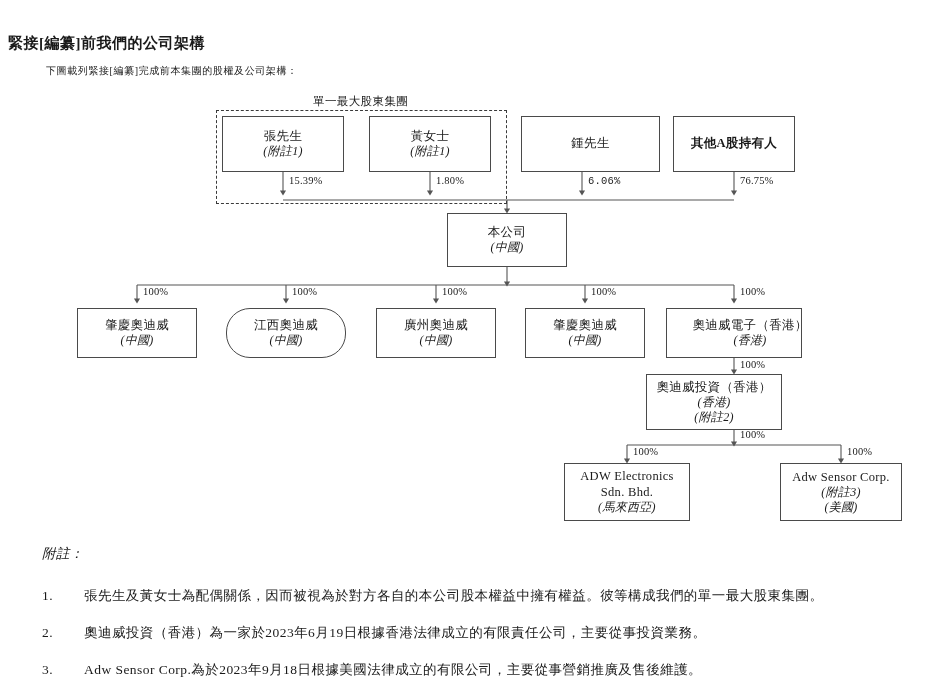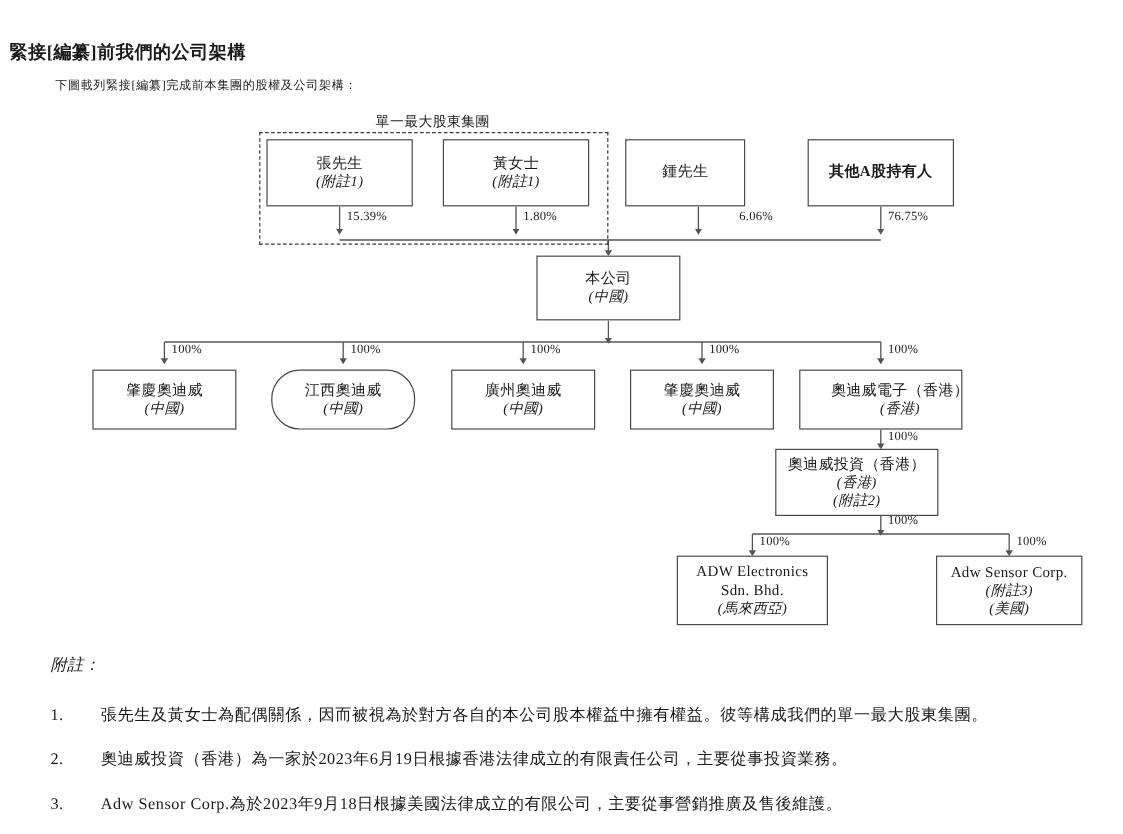--- a/index.html
+++ b/index.html
@@ -160,31 +160,31 @@
   <div class="node" style="left:222px; top:26px; width:122px; height:56px;">
     <span class="ln">張先生</span>
     <span class="ln it">(附註1)</span>
   </div>
 
   <div class="node" style="left:369px; top:26px; width:122px; height:56px;">
     <span class="ln">黃女士</span>
     <span class="ln it">(附註1)</span>
   </div>
 
-  <div class="node" style="left:521px; top:26px; width:100px; height:56px;">
+  <div class="node" style="left:521px; top:26px; width:139px; height:56px;">
     <span class="ln">鍾先生</span>
   </div>
 
   <div class="node" style="left:673px; top:26px; width:122px; height:56px;font-weight:bold;">
     <span class="ln">其他A股持有人</span>
   </div>
 
   <div class="pct" style="left:289px; top:85px;">15.39%</div>
   <div class="pct" style="left:436px; top:85px;">1.80%</div>
-  <div class="pct" style="left:616px; top:85px;">6.06%</div>
+  <div class="pct" style="left:588px; top:85px;font-family:Liberation Mono, monospace;">6.06%</div>
   <div class="pct" style="left:740px; top:85px;">76.75%</div>
 
   <div class="node" style="left:447px; top:123px; width:120px; height:54px;">
     <span class="ln">本公司</span>
     <span class="ln it">(中國)</span>
   </div>
 
   <div class="pct" style="left:143px; top:196px;">100%</div>
   <div class="pct" style="left:292px; top:196px;">100%</div>
   <div class="pct" style="left:442px; top:196px;">100%</div>

